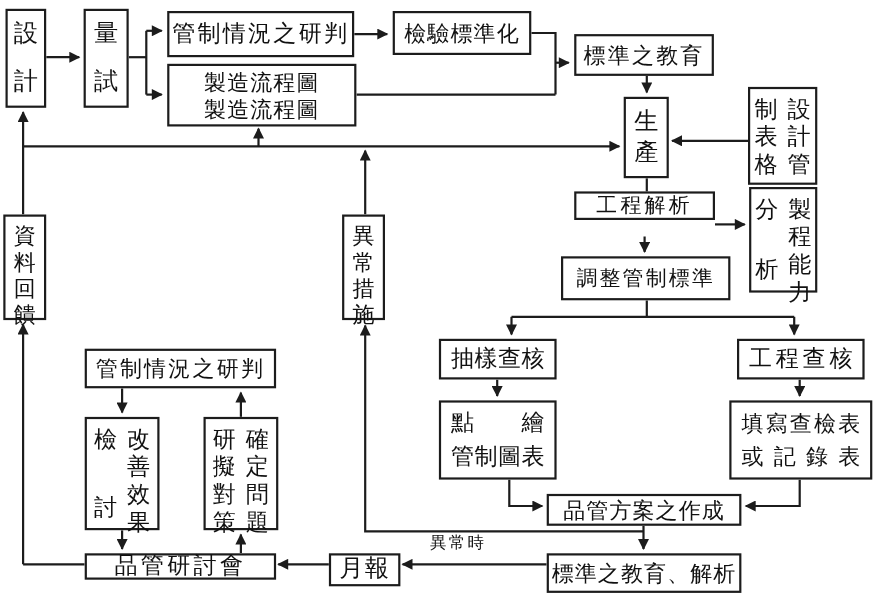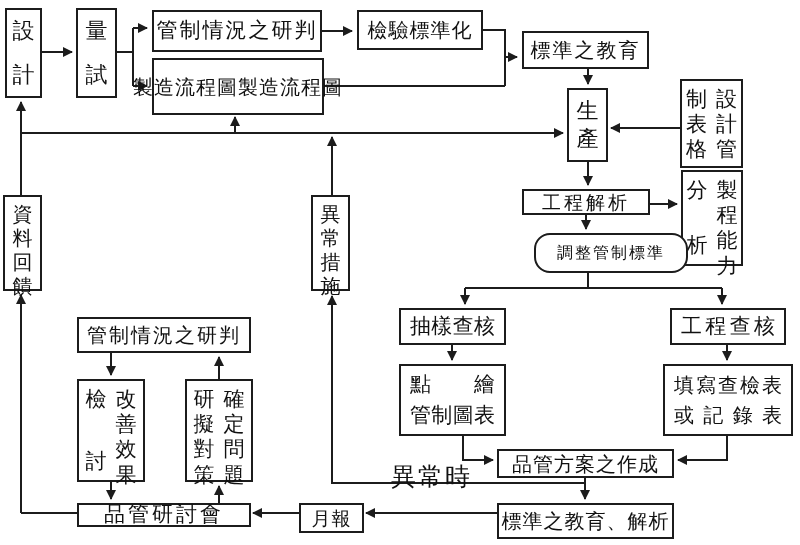--- a/index.html
+++ b/index.html
@@ -11,21 +11,21 @@
        white-space:nowrap;}
   .vfill{display:flex;flex-direction:column;align-items:center;justify-content:space-between;
          height:100%;width:100%;box-sizing:border-box;padding:8px 0;}
   .cols{display:flex;flex-direction:row;height:100%;box-sizing:border-box;gap:9px;
         align-items:stretch;padding:6px 0;}
   .col{display:flex;flex-direction:column;align-items:center;justify-content:space-between;}
   .stack{display:flex;flex-direction:column;justify-content:space-evenly;width:100%;height:100%;}
   .spread{display:flex;flex-direction:row;justify-content:space-between;width:100%;
           box-sizing:border-box;padding:0 9px;}
   .centerline{text-align:center;}
-  .label{position:absolute;font-size:25px;letter-spacing:2px;}
+  .label{position:absolute;font-size:15px;letter-spacing:2px;margin-top:24px;}
   path{stroke:#1c1c1c;stroke-width:2;fill:none;}
 </style>
 </head>
 <body>
 
 <div class="canvas">
 
   <svg class="wires" viewBox="0 0 800 545" xmlns="http://www.w3.org/2000/svg">
     <defs>
       <marker id="ah" viewBox="0 0 10 10" refX="9" refY="5" markerWidth="5.5" markerHeight="5" orient="auto-start-reverse">
@@ -81,21 +81,21 @@
     <div class="vfill">
         <span>量</span>
         <span>試</span>
       </div>
   </div>
 
   <div class="box" style="left:152px;top:10px;width:170px;height:42px;font-size:21px;letter-spacing:2px;">
     <span>管制情況之研判</span>
   </div>
 
-  <div class="box" style="left:152px;top:58px;width:172px;height:57px;font-size:20px;letter-spacing:1px;flex-direction:row;">
+  <div class="box" style="left:152px;top:58px;width:172px;height:57px;font-size:20px;letter-spacing:1px;flex-direction:column;">
     <div class="centerline">製造流程圖</div>
     <div class="centerline">製造流程圖</div>
   </div>
 
   <div class="box" style="left:522px;top:31px;width:127px;height:38px;font-size:20px;letter-spacing:2px;">
     <span>標準之教育</span>
   </div>
 
   <div class="box" style="left:357px;top:10px;width:126px;height:40px;font-size:20px;letter-spacing:1px;">
     <span>檢驗標準化</span>
@@ -116,40 +116,40 @@
           <span>格</span>
         </div>
       <div class="col">
           <span>設</span>
           <span>計</span>
           <span>管</span>
         </div>
     </div>
   </div>
 
-  <div class="box" style="left:522px;top:189px;width:128px;height:26px;font-size:19px;letter-spacing:3px;line-height:1;">
+  <div class="box" style="left:522px;top:174px;width:128px;height:26px;font-size:19px;letter-spacing:3px;line-height:1;">
     <span>工程解析</span>
   </div>
 
   <div class="box" style="left:681px;top:170px;width:62px;height:96px;font-size:21px;">
     <div class="cols">
       <div class="col">
           <span>分</span>
           <span>析</span>
         </div>
       <div class="col">
           <span>製</span>
           <span>程</span>
           <span>能</span>
           <span>力</span>
         </div>
     </div>
   </div>
 
-  <div class="box" style="left:534px;top:233px;width:154px;height:40px;font-size:16px;letter-spacing:2px;border-radius:16px;">
+  <div class="box" style="left:510px;top:233px;width:154px;height:40px;font-size:19px;letter-spacing:2px;">
     <span>調整管制標準</span>
   </div>
 
   <div class="box" style="left:399px;top:308px;width:107px;height:37px;font-size:21px;">
     <div class="spread">
         <span>抽</span>
         <span>樣</span>
         <span>查</span>
         <span>核</span>
       </div>
@@ -198,21 +198,21 @@
   </div>
 
   <div class="box" style="left:497px;top:449px;width:177px;height:29px;font-size:20px;letter-spacing:1px;line-height:1;">
     <span>品管方案之作成</span>
   </div>
 
   <div class="box" style="left:497px;top:503px;width:177px;height:36px;font-size:20px;letter-spacing:1px;">
     <span>標準之教育、解析</span>
   </div>
 
-  <div class="box" style="left:299px;top:503px;width:65px;height:30px;font-size:19px;letter-spacing:1px;">
+  <div class="box" style="left:299px;top:503px;width:65px;height:30px;font-size:22px;letter-spacing:1px;">
     <span>月報</span>
   </div>
 
   <div class="box" style="left:77px;top:503px;width:174px;height:24px;font-size:21px;letter-spacing:3px;">
     <span>品管研討會</span>
   </div>
 
   <div class="box" style="left:77px;top:317px;width:174px;height:36px;font-size:20px;letter-spacing:2px;">
     <span>管制情況之研判</span>
   </div>

